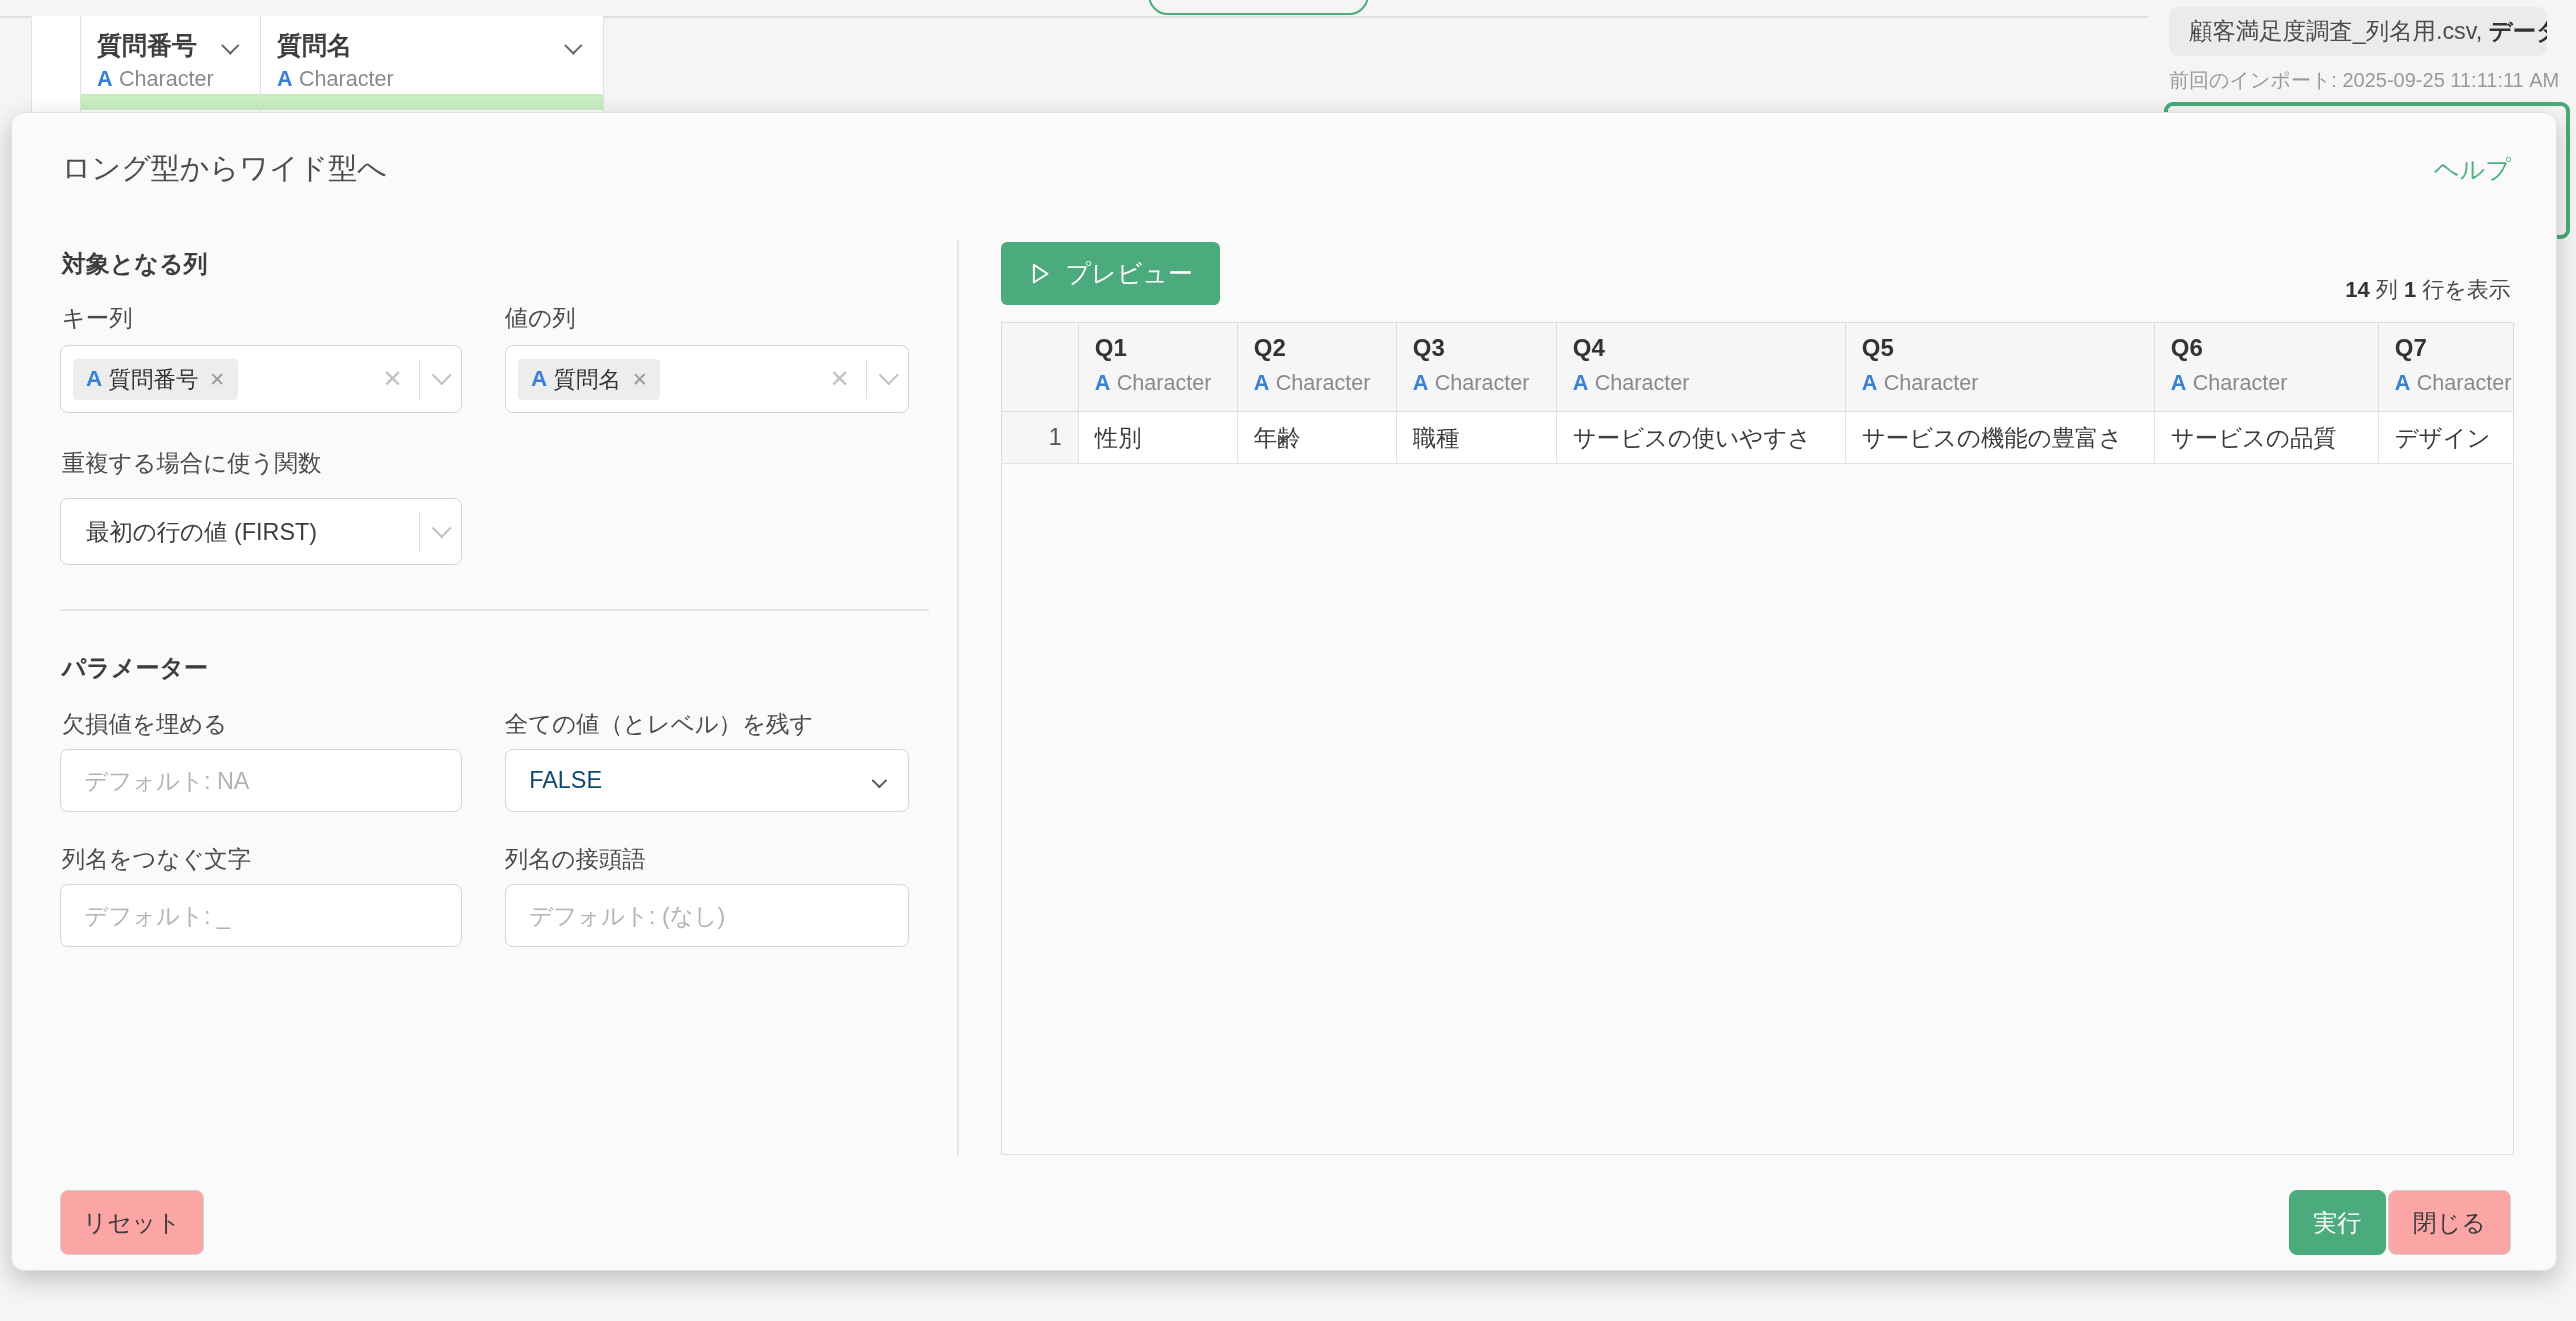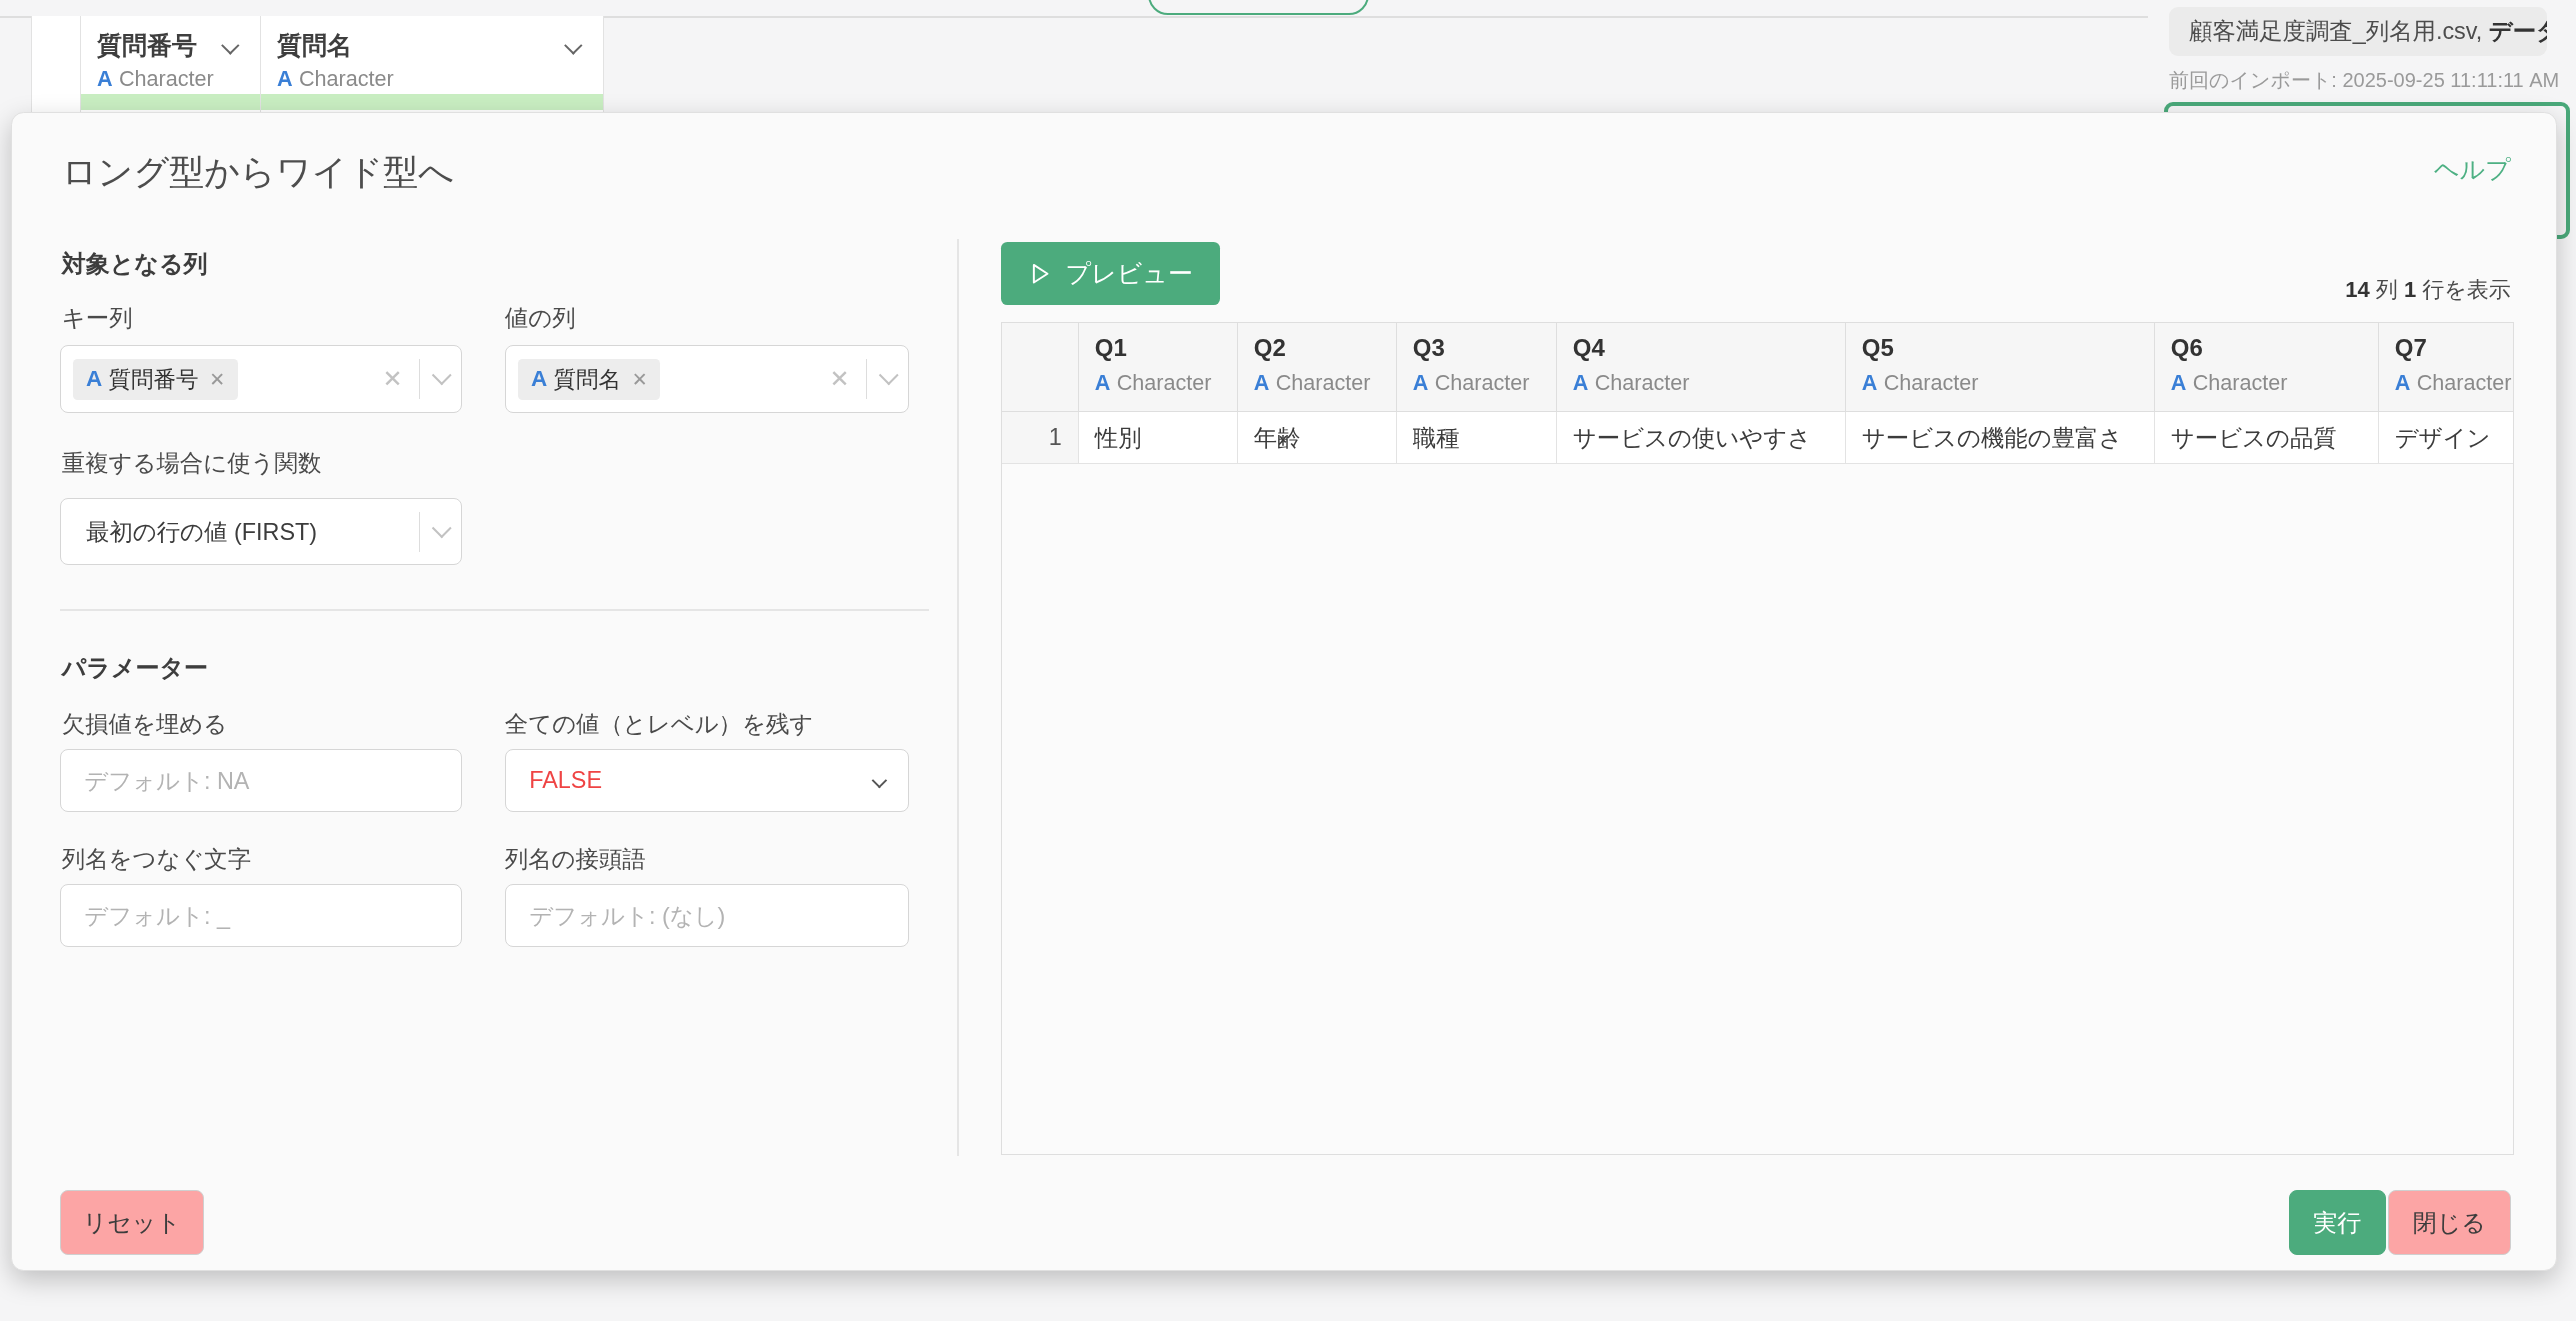--- a/index.html
+++ b/index.html
@@ -27,42 +27,42 @@
   .bg-col1 .hchev { right:23.4px; } .bg-col2 .hchev { right:23.4px; }
 
   .file-pill { position:absolute; left:2169px; top:7.2px; height:49px; line-height:49px; padding:0 20px;
     background:#ebebeb; border-radius:9px; font-size:23.4px; color:#4c4c4c; white-space:nowrap; max-width:378px; overflow:hidden; }
   .file-pill b { color:#333; }
   .import-info { position:absolute; left:2169px; top:67px; font-size:20px; color:#9a9a9a; white-space:nowrap; }
 
   
   .modal { position:absolute; left:10.8px; top:112px; width:2546px; height:1159px; background:#fafafa;
     border:0.9px solid #e0e0e0; border-radius:12.6px; box-shadow:0 9px 27px rgba(0,0,0,.22); }
-  .dlg-title { position:absolute; left:50px; top:36px; font-size:35px; color:#4d4d4d; }
+  .dlg-title { position:absolute; left:50px; top:36px; font-size:29px; color:#4d4d4d; }
   .help-link { position:absolute; right:45px; top:40px; font-size:25px; color:#4db083; cursor:pointer;font-family:Liberation Serif, serif; }
 
   .section-h { position:absolute; font-size:24px; font-weight:bold; color:#3d3d3d; }
   .fld-label { position:absolute; font-size:23.4px; color:#4a4a4a; white-space:nowrap; }
 
   .box { position:absolute; background:#fff; border:1.8px solid #d6d6d6; border-radius:8px; }
   .token-select { height:68px; display:flex; align-items:center; padding:0 12.6px; }
   .chip { display:inline-flex; align-items:center; background:#ededed; border-radius:4.5px; height:41px; padding:0 12.6px; font-size:22.5px; color:#333; white-space:nowrap; }
   .chip .chip-x { margin-left:10.8px; color:#999; font-size:19px; cursor:pointer; }
   .sel-controls { margin-left:auto; display:flex; align-items:center; }
   .clear-x { color:#c2c2c2; font-size:24px; cursor:pointer; }
   .sel-vdiv { width:1.8px; height:40px; background:#ddd; margin:0 14.4px 0 16px; }
   .chev { width:13.5px; height:13.5px; border-right:2.7px solid #c2c2c2; border-bottom:2.7px solid #c2c2c2; transform:rotate(45deg) translate(-2.7px,-2.7px); cursor:pointer; }
 
   .dd { height:67px; display:flex; align-items:center; padding:0 12.6px; font-size:23.4px; color:#3c3c3c;gap:40px; }
   .dd-text { padding-left:12.6px; white-space:nowrap; }
 
   .txt-input { height:63px; display:flex; align-items:center; padding:0 23.4px; font-size:23.4px; }
   .placeholder { color:#b3b3b3; white-space:nowrap; }
 
-  .native-select { height:63px; display:flex; align-items:center; padding:0 23.4px; font-size:23.4px; color:#ef4444; cursor:pointer; }
+  .native-select { height:63px; display:flex; align-items:center; padding:0 23.4px; font-size:23.4px; color:#0c4a6e; cursor:pointer; }
   .nchev { margin-left:auto; width:10.8px; height:10.8px; border-right:2.2px solid #555; border-bottom:2.2px solid #555; transform:rotate(45deg); }
 
   .hdiv { position:absolute; left:48px; top:496px; width:869px; height:1.8px; background:#e5e5e5; }
   .vdiv-panel { position:absolute; left:945px; top:126px; width:1.8px; height:917px; background:#e5e5e5; }
 
   
   .preview-btn { position:absolute; left:989px; top:129px; height:63px; display:inline-flex; align-items:center;
     background:#4cab7d; color:#fff; border:none; border-radius:6.3px; padding:0 27px; font-size:25px; cursor:pointer; font-family:inherit; }
   .play-icon { width:23.4px; height:23.4px; margin-right:14.4px; }
   .summary { position:absolute; right:45px; top:162px; font-size:22px; color:#4a4a4a; white-space:nowrap; }

